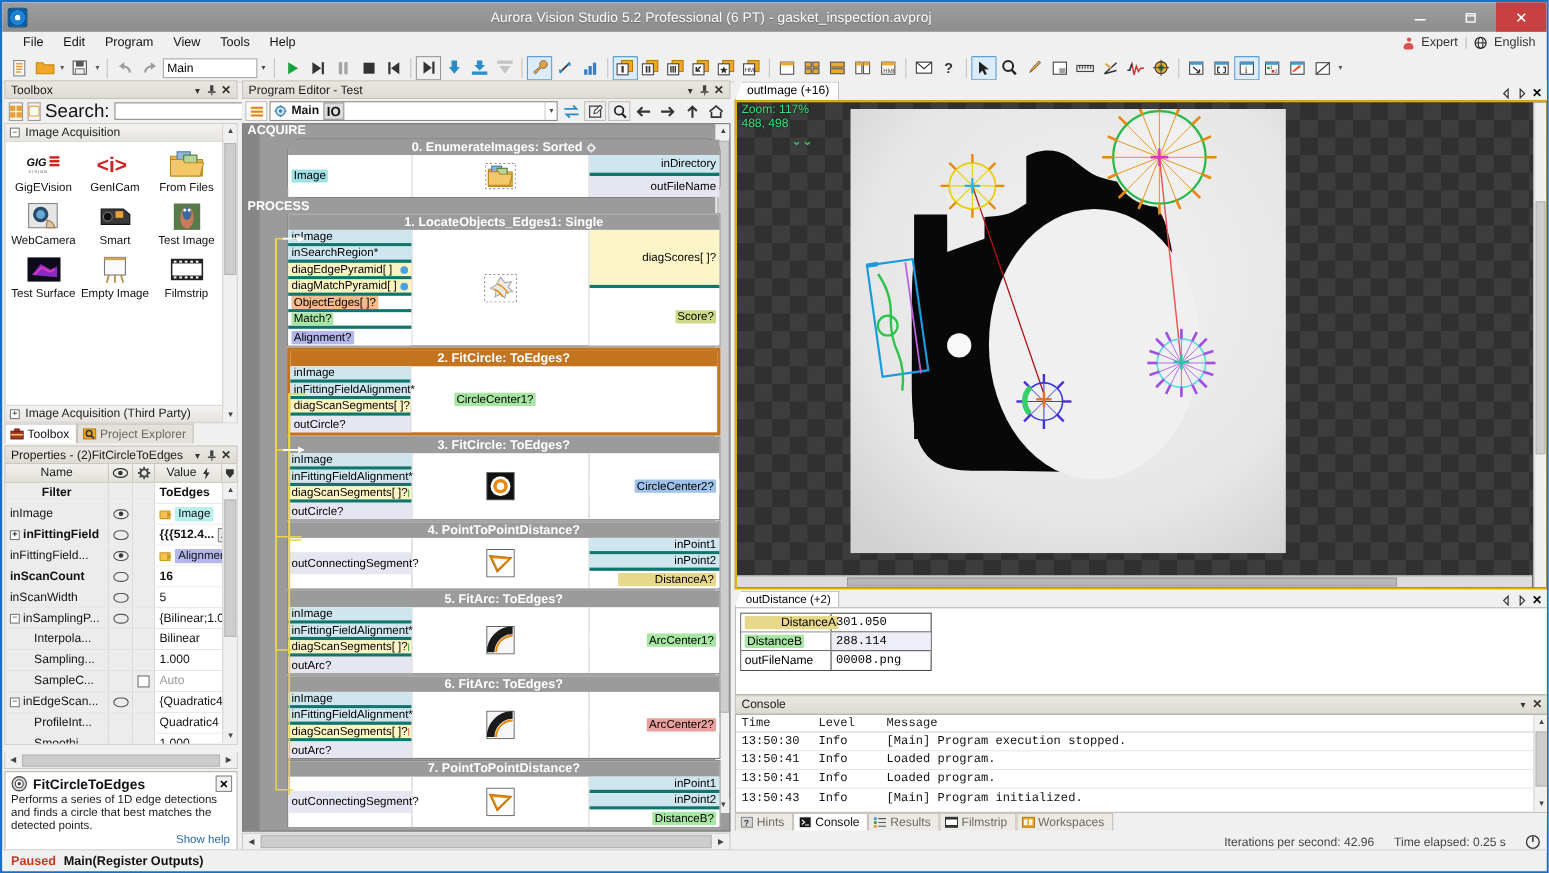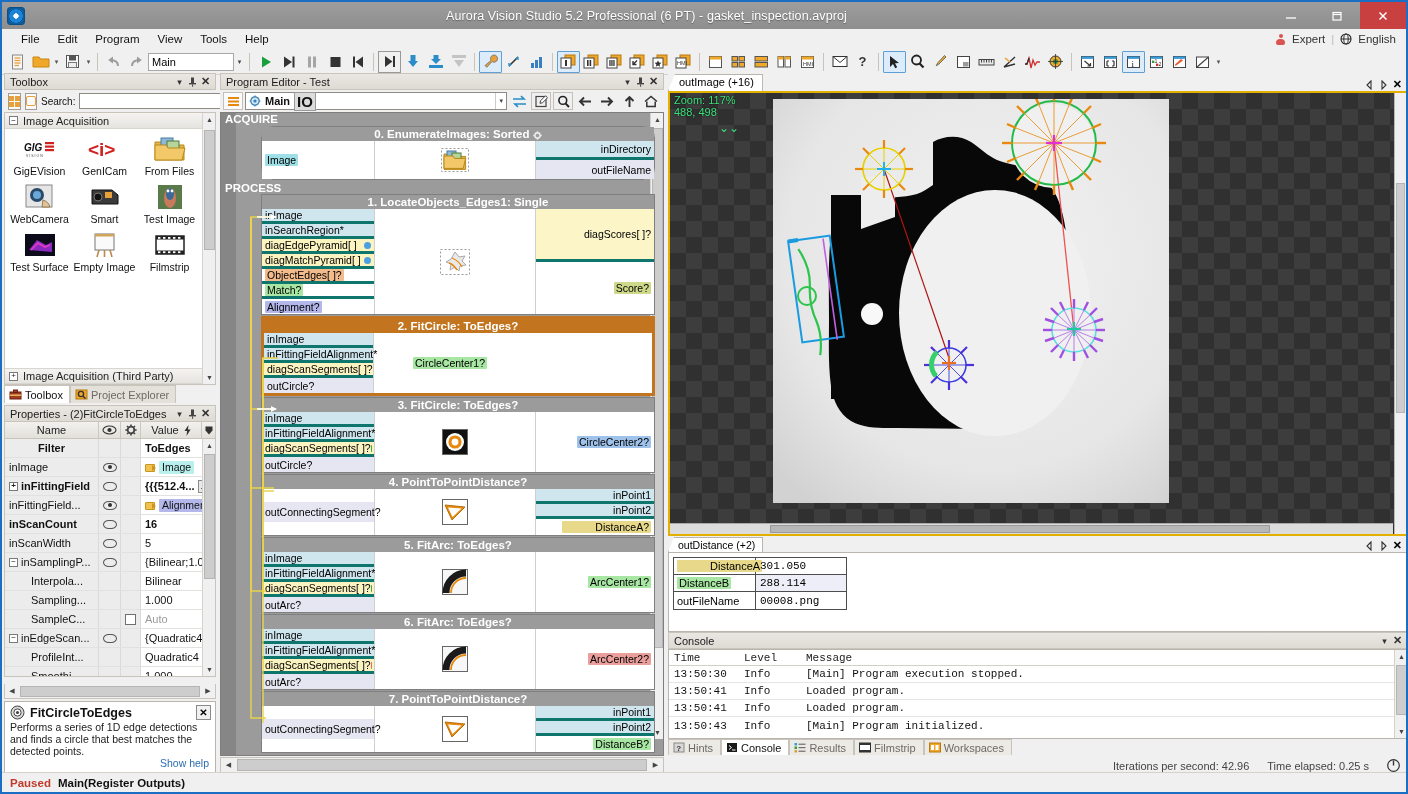--- a/index.html
+++ b/index.html
@@ -66,21 +66,21 @@
 
   
   #toolbox { left:2px; top:71px; width:212px; height:330px; }
   .tbx-search { height:22px; display:flex; align-items:center; gap:4px; padding:2px 4px;
     background:#f0f0f0; }
   .tbx-vbtn { width:17px; height:17px; border:1px solid #a09c94; display:flex;
     align-items:center; justify-content:center; background:#fafafa; }
   .sq4 { display:grid; grid-template-columns:1fr 1fr; gap:1px; width:11px; height:11px; }
   .sq4 i { background:#e8a13a; display:block; }
   .sq1 { width:10px;height:10px;border:1.5px solid #e8a13a; border-radius:2px; }
-  .tbx-lbl { font-size:10px; color:#111; }
+  .tbx-lbl { font-size:17px; color:#111; }
   .tbx-input { flex:1; height:16px; background:#fff; border:1px solid #8f8b84; }
   .tbx-body { position:absolute; left:0; top:39px; right:0; bottom:18px;
     border:1px solid #c8c4bc; background:#fff; overflow:hidden; }
   .grp-hdr { height:16px; background:linear-gradient(#f4f3f1,#e6e4df); border-bottom:1px solid #d9d6d0;
     display:flex; align-items:center; gap:5px; padding-left:4px; font-size:11px; color:#222; }
   .exp-box { width:9px;height:9px;border:1px solid #7a7a7a;background:#fff;
     display:flex;align-items:center;justify-content:center;font-size:8px;line-height:1;color:#222;}
   .tool-grid { display:flex; flex-wrap:wrap; padding:4px 2px 0 2px; }
   .tool-cell { width:65px; text-align:center; margin-bottom:4px; }
   .tool-ic { width:34px; height:32px; margin:0 auto 1px auto; display:flex; align-items:center;
@@ -153,21 +153,21 @@
   .st-main { color:#111; font-weight:bold; }
 
   
   #prog { left:218px; top:71px; width:444px; height:700px; }
   .pe-tools { height:22px; display:flex; align-items:center; gap:2px; padding:2px 3px;
     background:#f0f0f0; }
   .pe-btn { width:20px;height:18px;display:flex;align-items:center;justify-content:center;}
   .pe-combo { flex:1; height:18px; background:#fff; border:1px solid #8f8b84; display:flex;
     align-items:center; gap:4px; padding-left:3px; font-size:11px; }
   .pe-combo .lbl { font-weight:bold; color:#111; }
-  .io-badge { background:#dcdcdc; border:1px solid #9a9a9a; font-size:15px; padding:0 2px;
+  .io-badge { background:#dcdcdc; border:1px solid #9a9a9a; font-size:12px; padding:0 2px;
     font-weight:bold; color:#111; }
   .pe-canvas { position:absolute; left:0; top:39px; right:0; bottom:17px; background:#9b9b9b;
     border:1px solid #7e7e7e; overflow:hidden; }
   .pe-left-gutter { position:absolute; left:0; top:0; bottom:0; width:15px; background:#868686; }
   .sect-lbl { color:#fff; font-weight:bold; font-size:11.5px; padding-left:4px; }
   .node { margin:0 8px 0 40px; background:#fff; border:1px solid #7f7f7f; }
   .node-title { text-align:center; font-weight:bold; color:#fff; font-size:11.5px;
     padding:1px 0; background:#9b9b9b; }
   .node-sel { border:3px solid #c2741f; }
   .node-sel .node-title { background:#c2741f; }

